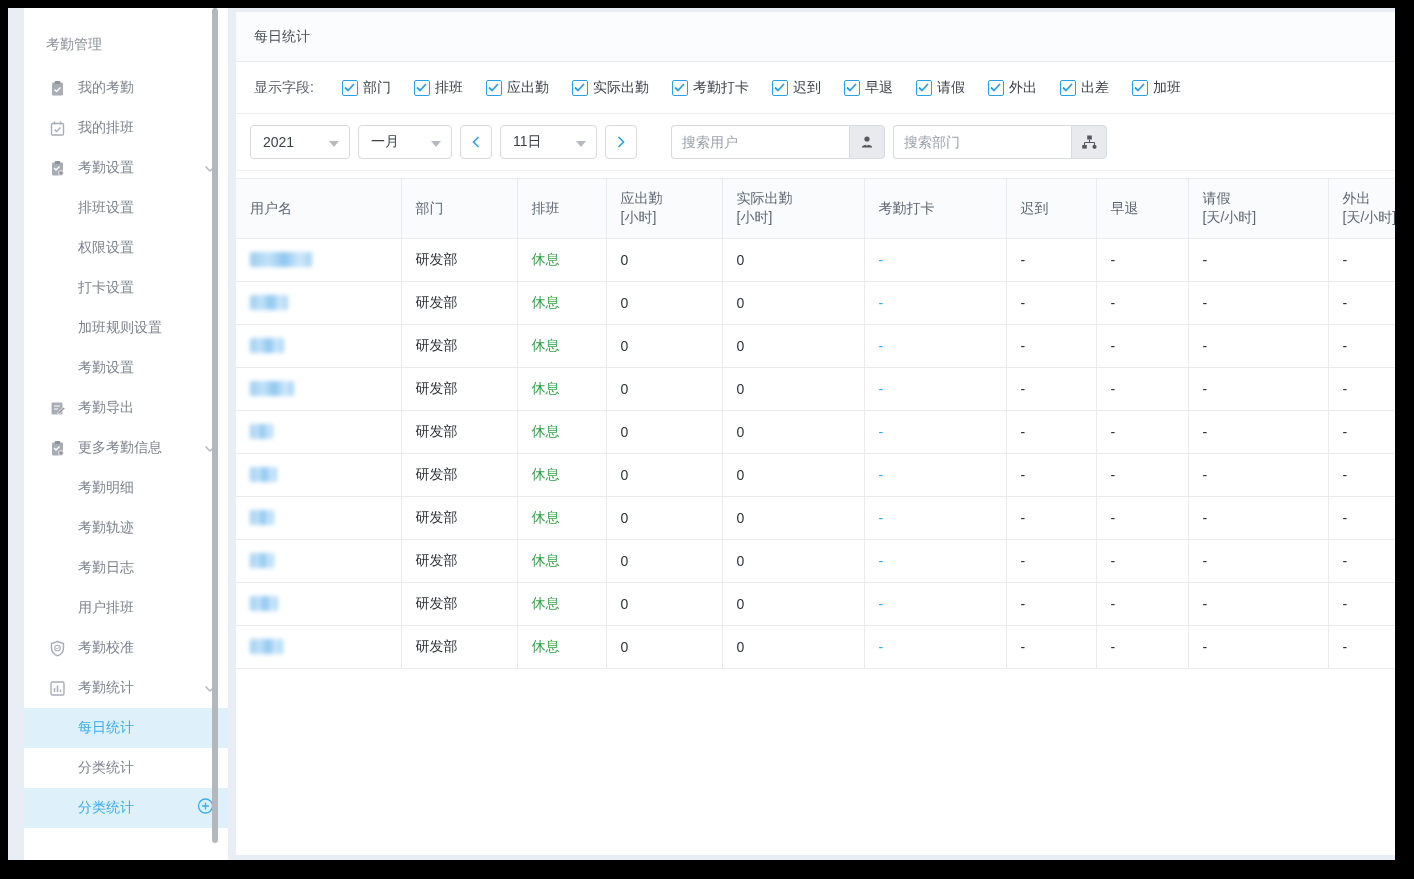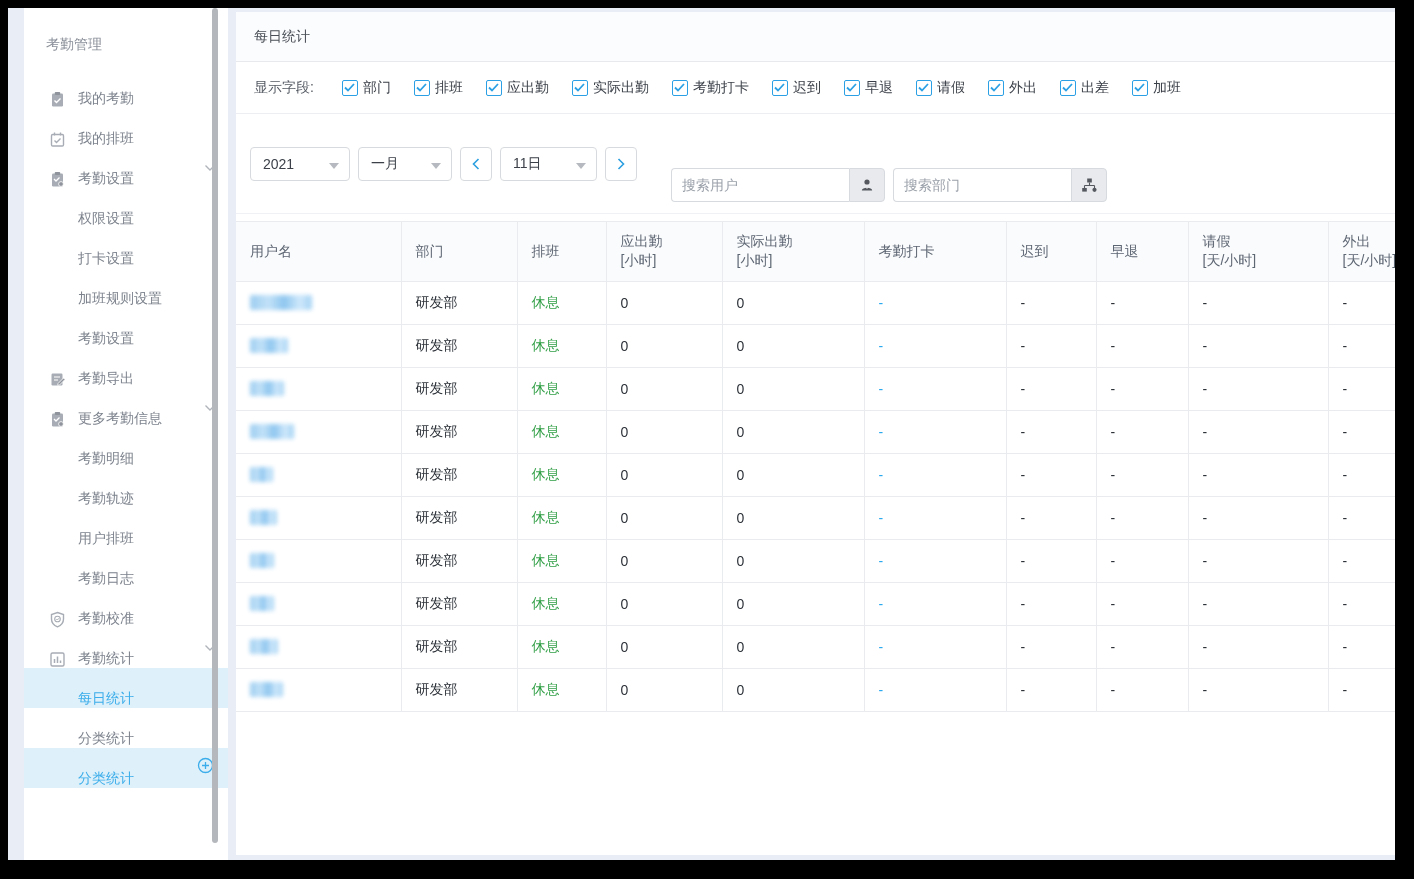--- a/index.html
+++ b/index.html
@@ -4,21 +4,21 @@
 <style>
   * { margin:0; padding:0; box-sizing:border-box; }
   html,body { width:1414px; height:879px; font-family:"Liberation Sans","DejaVu Sans",sans-serif; }
   body { background:#000; position:relative; overflow:hidden; }
 
   .interior { position:absolute; left:8px; top:8px; right:19px; bottom:19px; background:#e9edf6; overflow:hidden; }
 
   
   .sidebar { position:absolute; left:16px; top:0; width:204px; height:100%; background:#fff; overflow:hidden; }
   .sidebar-title { padding:28px 0 14px 22px; font-size:14px; color:#8a8f99; }
-  .side-item { position:relative; height:40px; display:flex; align-items:flex-end; cursor:pointer;font-family:Liberation Mono, monospace; }
+  .side-item { position:relative; height:40px; display:flex; align-items:center; cursor:pointer; }
   .side-item .s-icon { position:absolute; left:24px; width:18px; height:18px; display:flex; align-items:center; justify-content:center; }
   .side-item .s-label { margin-left:54px; font-size:14px; color:#7d838d; }
   .side-item .chev { position:absolute; right:12px; top:50%; transform:translateY(-50%); }
   .side-item .plus { position:absolute; right:14px; top:50%; transform:translateY(-50%); }
   .side-item.active { background:#def0fa; }
   .side-item.active .s-label { color:#3badea; }
   .side-item.hl { background:#def0fa; }
   .side-item.hl .s-label { color:#3badea; }
   .side-scrollbar { position:absolute; left:204px; top:0; width:6px; height:98%; background:#b4b7bc; border-radius:3px; }
 
@@ -33,21 +33,21 @@
   .cb-box { width:16px; height:16px; border:1px solid #2ba0e4; border-radius:2px; background:#fff; display:flex; align-items:center; justify-content:center; }
   .cb-box svg { display:block; }
   .cb-label { font-size:14px; color:#3c4149; }
 
   .toolbar { display:flex; align-items:center; padding:11px 0 11px 14px; gap:8px; border-bottom:1px solid #f0f1f4; }
   .sel { position:relative; height:34px; border:1px solid #d7dade; border-radius:4px; background:#fff; display:flex; align-items:center; padding:0 26px 0 12px; font-size:14px; color:#3c4149; cursor:pointer; }
   .sel .caret { position:absolute; right:10px; top:15px; width:0; height:0; border-left:5px solid transparent; border-right:5px solid transparent; border-top:6px solid #b6bac0; }
   .sel.year { width:100px; } .sel.month { width:94px; margin-left:0; } .sel.day { width:97px; }
   .nav-btn { width:32px; height:34px; border:1px solid #d7dade; border-radius:4px; background:#fff; display:flex; align-items:center; justify-content:center; cursor:pointer; }
   .gap-lg { width:18px; }
-  .search-group { display:flex; height:34px;margin-top:43px; }
+  .search-group { display:flex; height:34px; }
   .search-group input { width:178px; height:34px; border:1px solid #d7dade; border-right:none; border-radius:4px 0 0 4px; padding:0 10px; font-size:14px; color:#3c4149; outline:none; font-family:inherit; }
   .search-group input::placeholder { color:#9ba1aa; }
   .search-group .icon-btn { width:36px; height:34px; background:#e8eaed; border:1px solid #d7dade; border-radius:0 4px 4px 0; display:flex; align-items:center; justify-content:center; cursor:pointer; }
 
   
   .table-wrap { overflow:hidden; border-top:1px solid #e9ebee; margin-top:7px; }
   table { border-collapse:collapse; table-layout:fixed; width:1260px; }
   th, td { border:1px solid #e9ebee; border-top:none; font-weight:normal; text-align:left; padding:0 14px; font-size:14px; }
   th:first-child, td:first-child { border-left:none; }
   thead th { background:#fafbfc; color:#5d6673; height:59px; line-height:19px; vertical-align:middle; }
@@ -101,20 +101,23 @@
               <path d="M5 8 l2 2 L10.5 6.5" stroke="#fff" stroke-width="1.3" fill="none"></path>
               <circle cx="12" cy="13" r="2.4" fill="#8f949c" stroke="#fff" stroke-width="0.8"></circle>
             </svg>
           </span>
           <span class="s-label">考勤设置</span>
           <span class="chev"><svg width="12" height="8" viewBox="0 0 12 8">
               <polyline points="1.5,1.5 6,6 10.5,1.5" fill="none" stroke="#b0b5bc" stroke-width="1.4"></polyline>
             </svg></span>
         </div>
         <div class="side-item lvl2">
+          <span class="s-label">排班设置</span>
+        </div>
+        <div class="side-item lvl2">
           <span class="s-label">权限设置</span>
         </div>
         <div class="side-item lvl2">
           <span class="s-label">打卡设置</span>
         </div>
         <div class="side-item lvl2">
           <span class="s-label">加班规则设置</span>
         </div>
         <div class="side-item lvl2">
           <span class="s-label">考勤设置</span>
@@ -143,24 +146,24 @@
               <polyline points="1.5,1.5 6,6 10.5,1.5" fill="none" stroke="#b0b5bc" stroke-width="1.4"></polyline>
             </svg></span>
         </div>
         <div class="side-item lvl2">
           <span class="s-label">考勤明细</span>
         </div>
         <div class="side-item lvl2">
           <span class="s-label">考勤轨迹</span>
         </div>
         <div class="side-item lvl2">
+          <span class="s-label">考勤日志</span>
+        </div>
+        <div class="side-item lvl2">
           <span class="s-label">用户排班</span>
-        </div>
-        <div class="side-item lvl2">
-          <span class="s-label">考勤日志</span>
         </div>
         <div class="side-item lvl1">
           <span class="s-icon">
             <svg width="17" height="17" viewBox="0 0 17 17">
               <path d="M8.5 1.5 L14.5 3.5 V8 C14.5 12 11.8 14.5 8.5 15.8 C5.2 14.5 2.5 12 2.5 8 V3.5 Z" fill="none" stroke="#a8adb5" stroke-width="1.4"></path>
               <circle cx="8.5" cy="8" r="2.8" fill="none" stroke="#a8adb5" stroke-width="1.1"></circle>
               <path d="M7.3 8 l1 1 l1.8-1.8" stroke="#a8adb5" stroke-width="1" fill="none"></path>
             </svg>
           </span>
           <span class="s-label">考勤校准</span>

